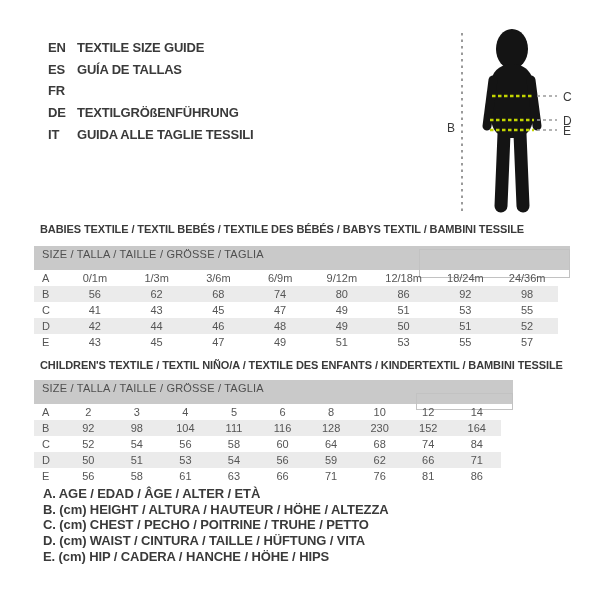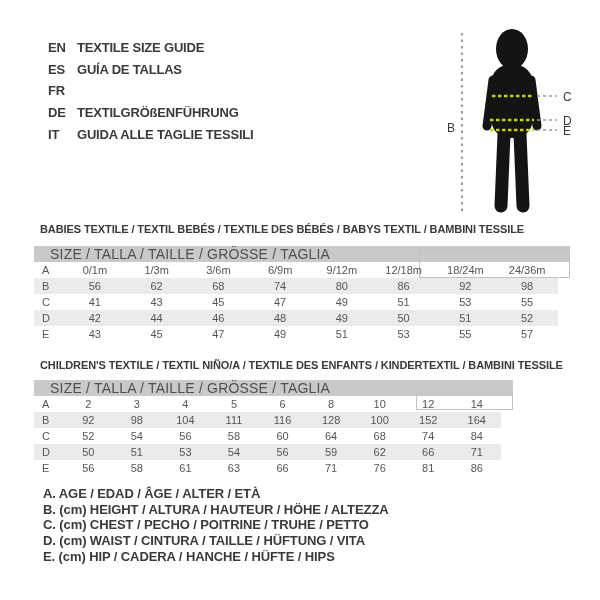--- a/index.html
+++ b/index.html
@@ -14,22 +14,22 @@
   
   .figure{position:absolute;left:430px;top:16px;width:170px;height:206px;}
   
   .sec-title{position:absolute;left:40px;font-size:11px;font-weight:700;letter-spacing:-0.1px;color:#3a3a3a;white-space:nowrap;}
   .sec-title.babies{top:223px;}
   .sec-title.children{top:359px;}
   
   .size-table{position:absolute;font-size:11px;color:#555;}
   .size-table.babies{left:34px;top:246px;width:536px;}
   .size-table.children{left:34px;top:380px;width:479px;}
-  .size-bar{position:relative;z-index:1;height:16px;line-height:16px;background:#c9c9c9;color:#4f4f4f;
-    padding-left:16px;font-size:14px;letter-spacing:0.2px;box-sizing:border-box;}
+  .size-bar{position:relative;z-index:1;height:24px;line-height:16px;background:#c9c9c9;color:#4f4f4f;
+    padding-left:8px;font-size:11px;letter-spacing:0.2px;box-sizing:border-box;}
   .rows{position:relative;z-index:3;}
   .trow{display:flex;height:16px;line-height:16px;}
   .trow.stripe{background:#ebebeb;}
   .cl{width:30px;padding-left:8px;box-sizing:border-box;}
   .cv{flex:1;text-align:center;}
   .rows{padding-right:12px;}
   .hl-box{position:absolute;z-index:2;border:1px solid #c2c2c2;background:transparent;pointer-events:none;}
   .size-table.babies .hl-box{left:385px;top:3px;width:149px;height:27px;}
   .size-table.children .hl-box{left:382px;top:13px;width:95px;height:15px;}
   
@@ -173,21 +173,21 @@
           <div class="cv">14</div>
         </div>
         <div class="trow stripe">
           <div class="cl">B</div>
           <div class="cv">92</div>
           <div class="cv">98</div>
           <div class="cv">104</div>
           <div class="cv">111</div>
           <div class="cv">116</div>
           <div class="cv">128</div>
-          <div class="cv">100</div>
+          <div class="cv">230</div>
           <div class="cv">152</div>
           <div class="cv">164</div>
         </div>
         <div class="trow">
           <div class="cl">C</div>
           <div class="cv">52</div>
           <div class="cv">54</div>
           <div class="cv">56</div>
           <div class="cv">58</div>
           <div class="cv">60</div>
@@ -222,16 +222,16 @@
         </div>
       </div>
     <div class="hl-box"></div>
   </div>
 
   <div class="legend">
     <div class="legend-line">A. AGE / EDAD / ÂGE / ALTER / ETÀ</div>
     <div class="legend-line">B. (cm) HEIGHT / ALTURA / HAUTEUR / HÖHE / ALTEZZA</div>
     <div class="legend-line">C. (cm) CHEST / PECHO / POITRINE / TRUHE / PETTO</div>
     <div class="legend-line">D. (cm) WAIST / CINTURA / TAILLE / HÜFTUNG / VITA</div>
-    <div class="legend-line">E. (cm) HIP / CADERA / HANCHE / HÜFTE / HIPS</div>
+    <div class="legend-line">E. (cm) HIP / CADERA / HANCHE / HÖHE / HIPS</div>
   </div>
 
 </div>
 
 </body></html>

